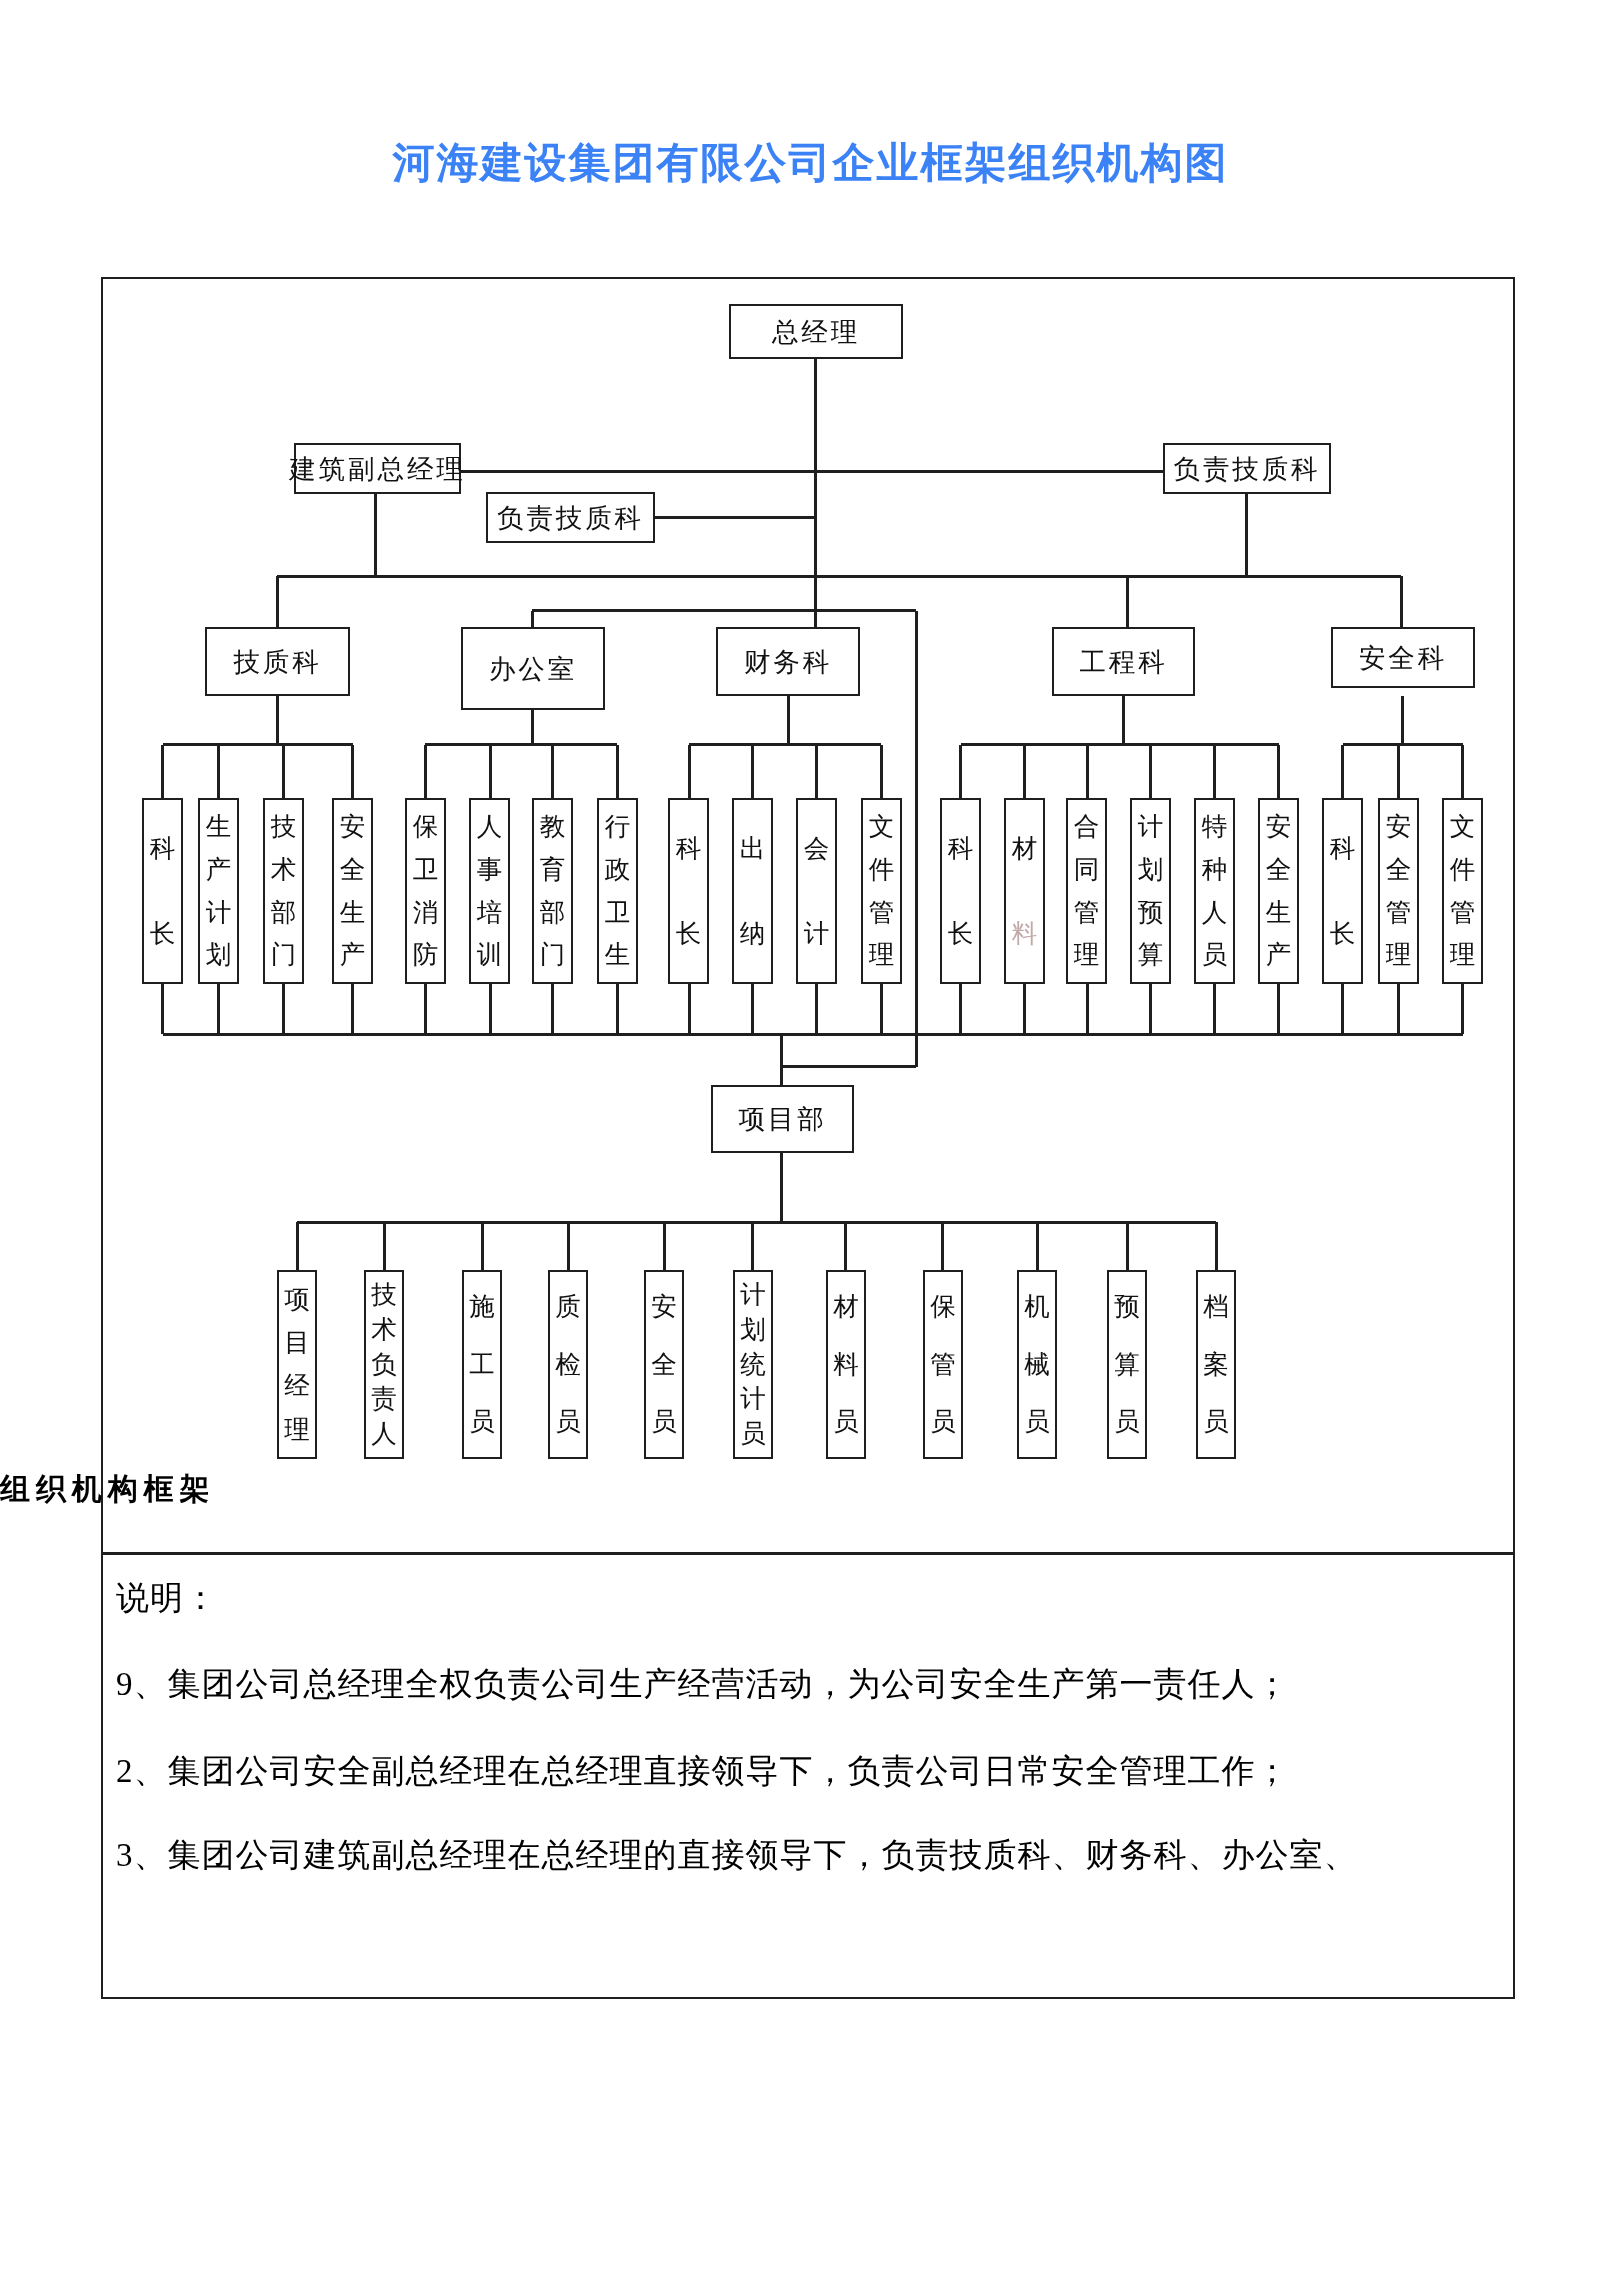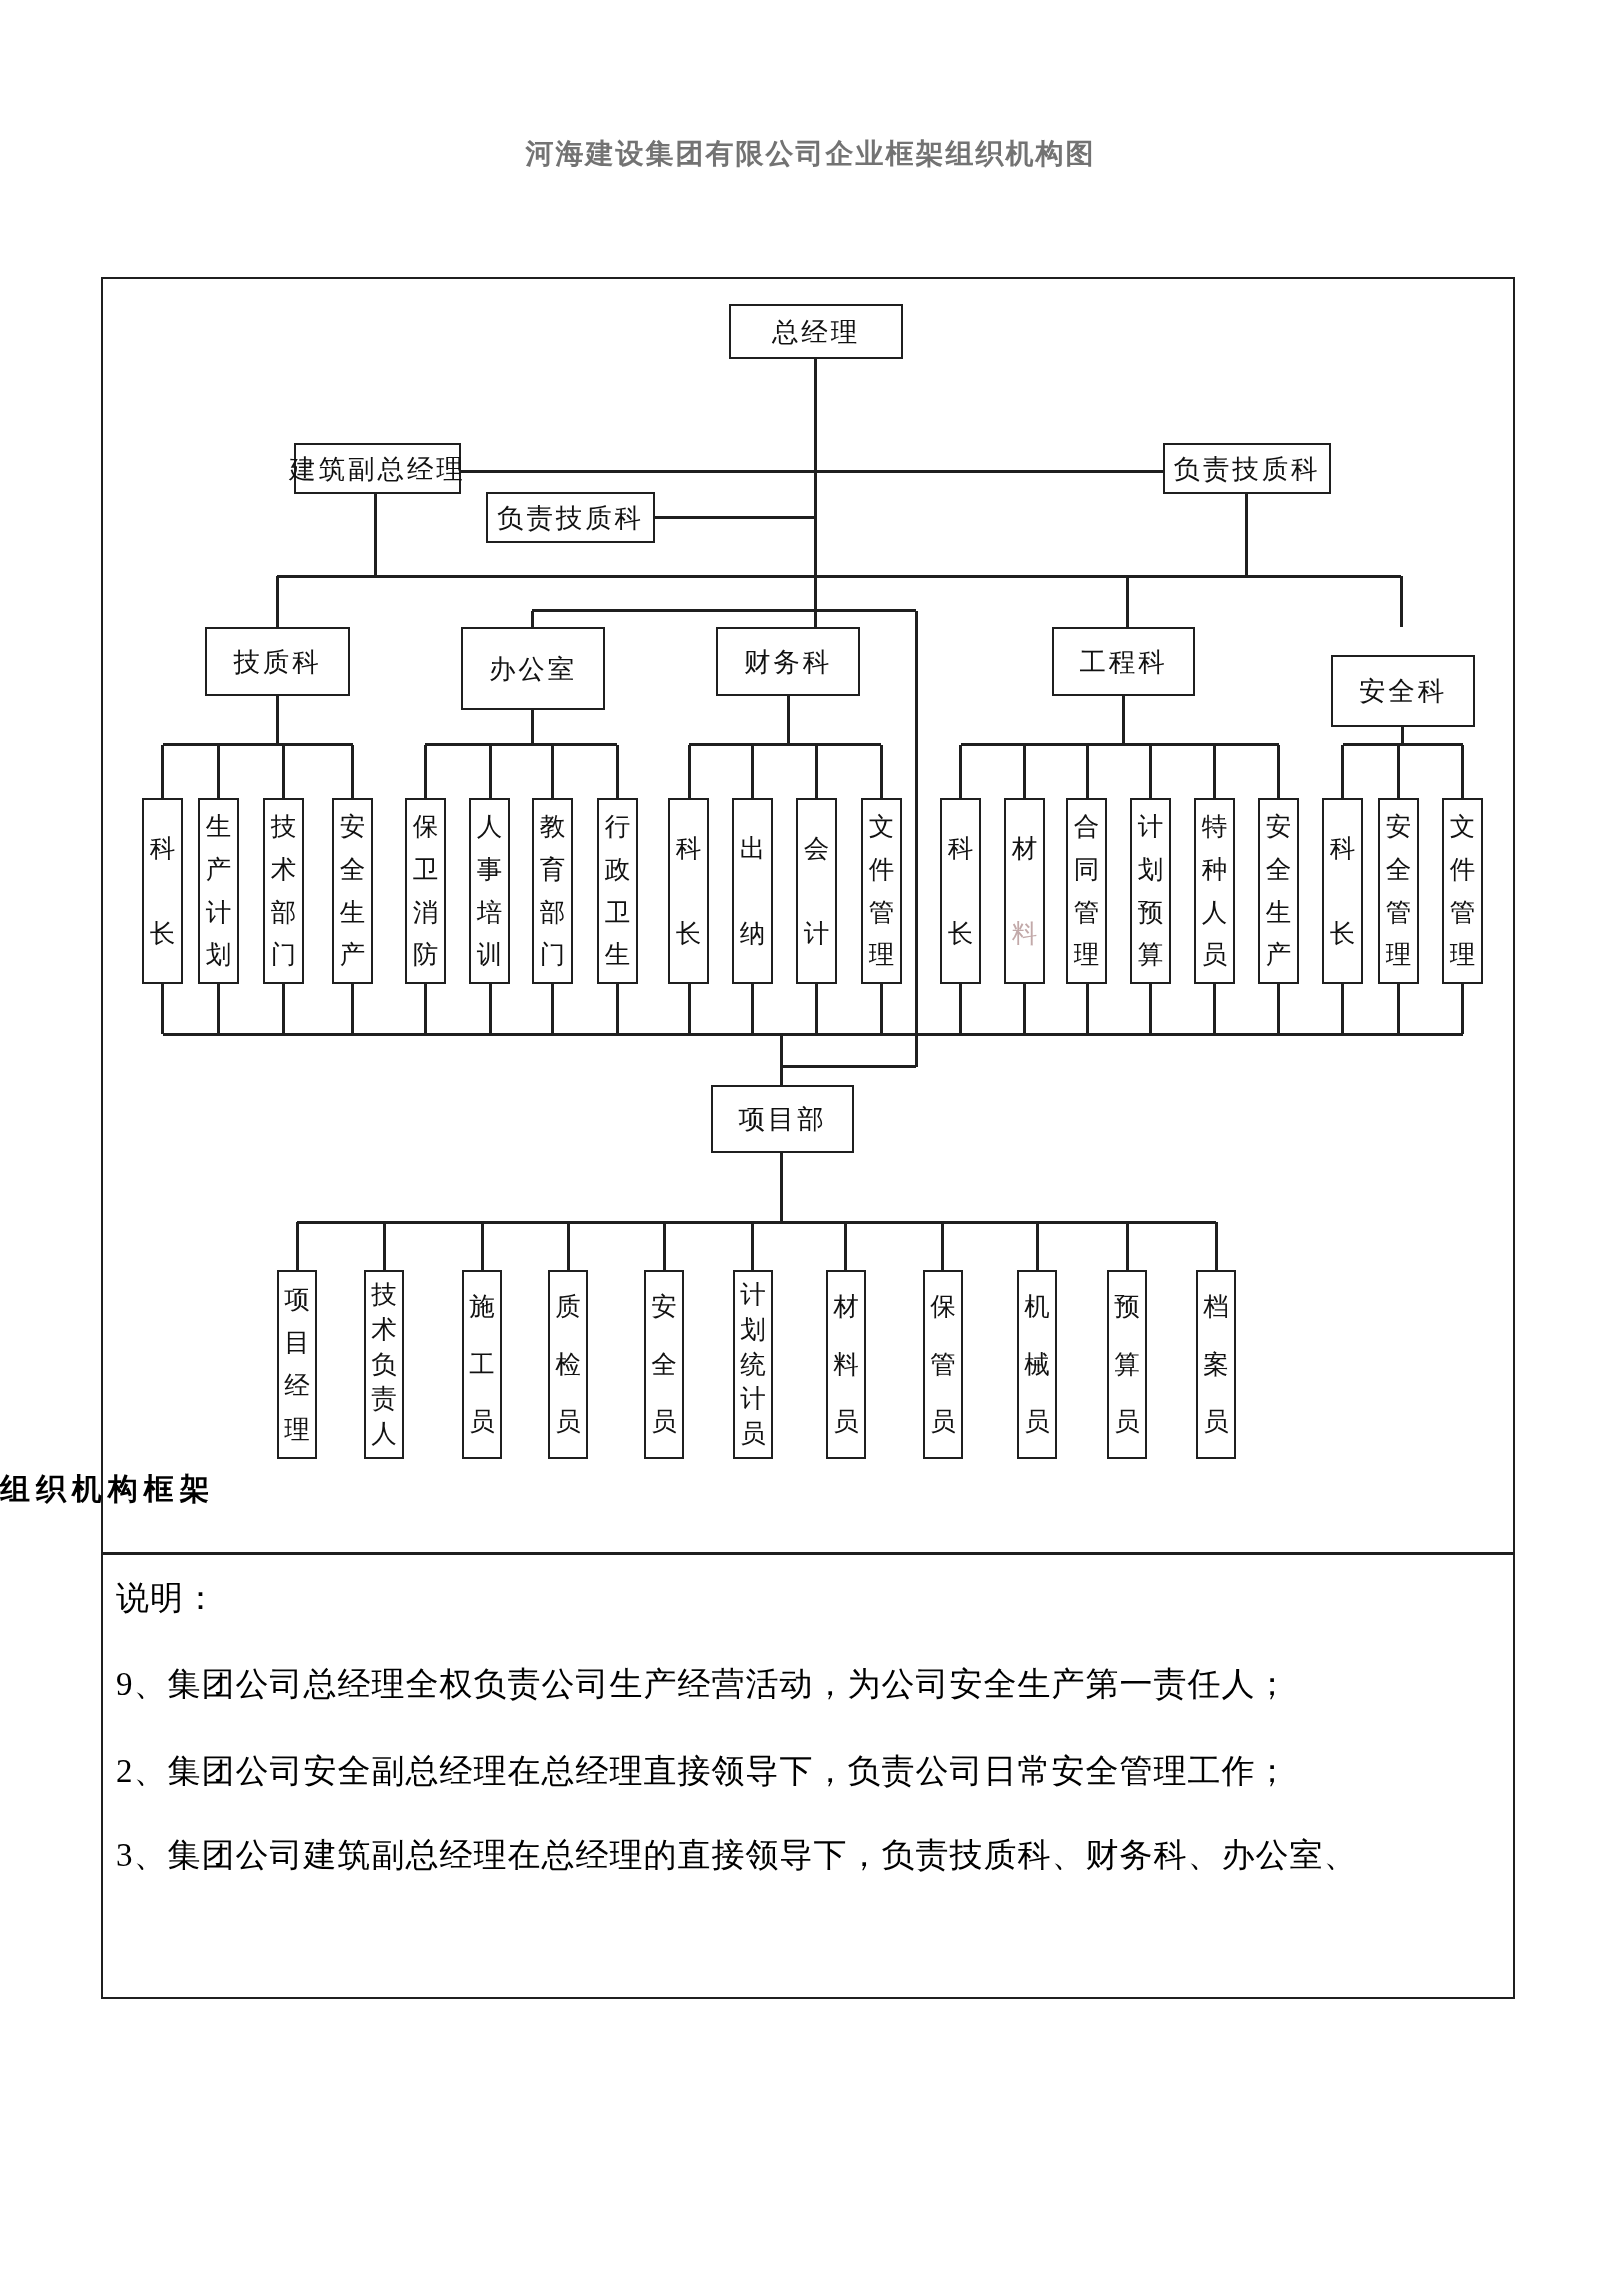--- a/index.html
+++ b/index.html
@@ -6,22 +6,22 @@
   .page{
     position:relative;
     width:1621px;height:2293px;
     background:#ffffff;
     font-family:"Liberation Sans", sans-serif;
     color:#111111;
     overflow:hidden;
   }
   .title{
     position:absolute;top:135px;left:0;width:100%;
-    text-align:center;font-size:28px;font-weight:bold;
-    letter-spacing:2px;color:#737373;
+    text-align:center;font-size:42px;font-weight:bold;
+    letter-spacing:2px;color:#3b82f6;
     font-family:"Liberation Sans", sans-serif;
   }
   .frame{
     position:absolute;left:101px;top:277px;width:1414px;height:1722px;
     border:2px solid #1f1f1f;box-sizing:border-box;background:transparent;
   }
   .hbox{
     position:absolute;border:2px solid #1f1f1f;background:#ffffff;
     display:flex;align-items:center;justify-content:center;
     font-size:26.5px;letter-spacing:2.9px;box-sizing:border-box;
@@ -74,21 +74,21 @@
   </div>
   <div class="hbox" style="left:461px;top:627px;width:144px;height:83px">
     <span>办公室</span>
   </div>
   <div class="hbox" style="left:716px;top:627px;width:144px;height:69px">
     <span>财务科</span>
   </div>
   <div class="hbox" style="left:1052px;top:627px;width:143px;height:69px">
     <span>工程科</span>
   </div>
-  <div class="hbox" style="left:1331px;top:655px;width:144px;height:72px">
+  <div class="hbox" style="left:1331px;top:627px;width:144px;height:61px">
     <span>安全科</span>
   </div>
 
   <div class="hbox" style="left:711px;top:1085px;width:143px;height:68px">
     <span>项目部</span>
   </div>
 
   <div class="caption">组织机构框架</div>
 
   <div class="note" style="top:1576px">说明：</div>

